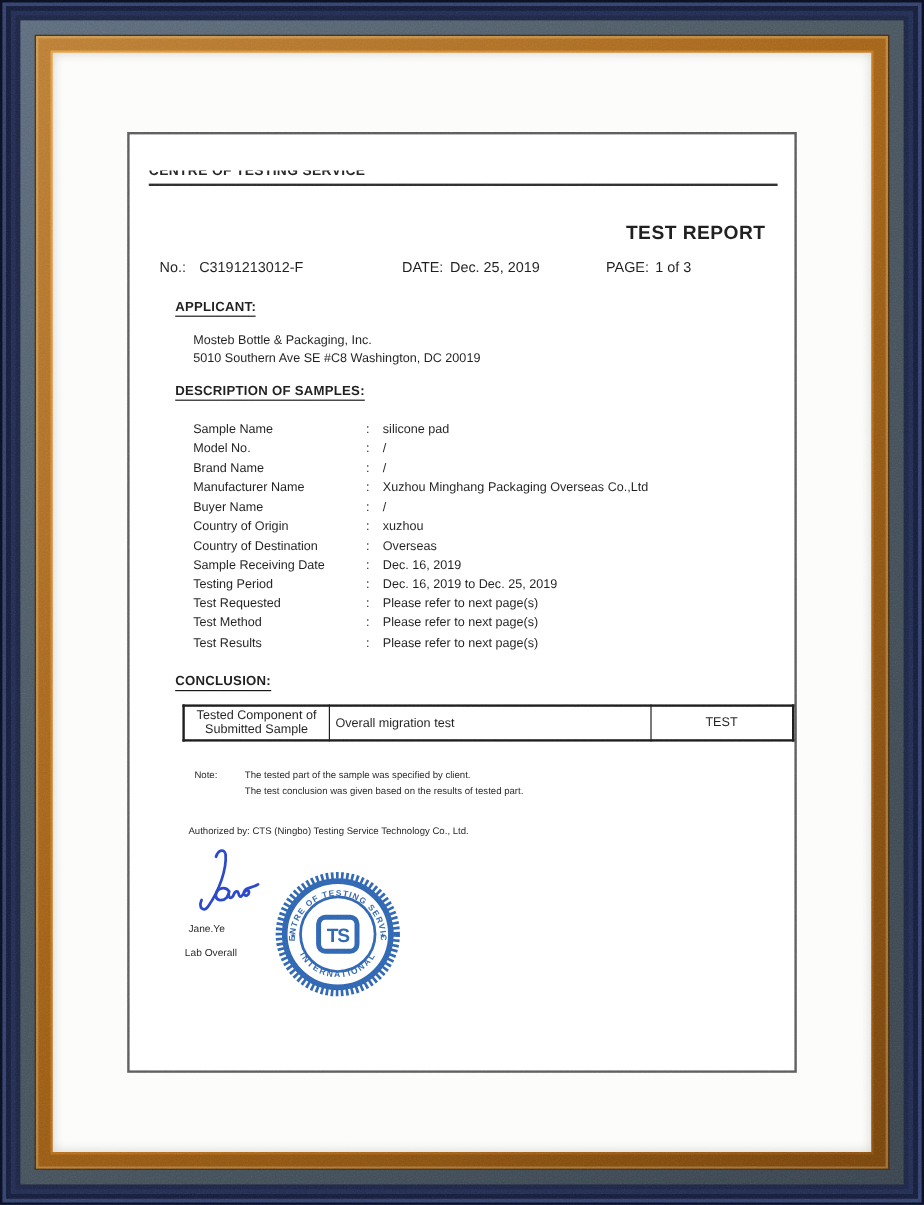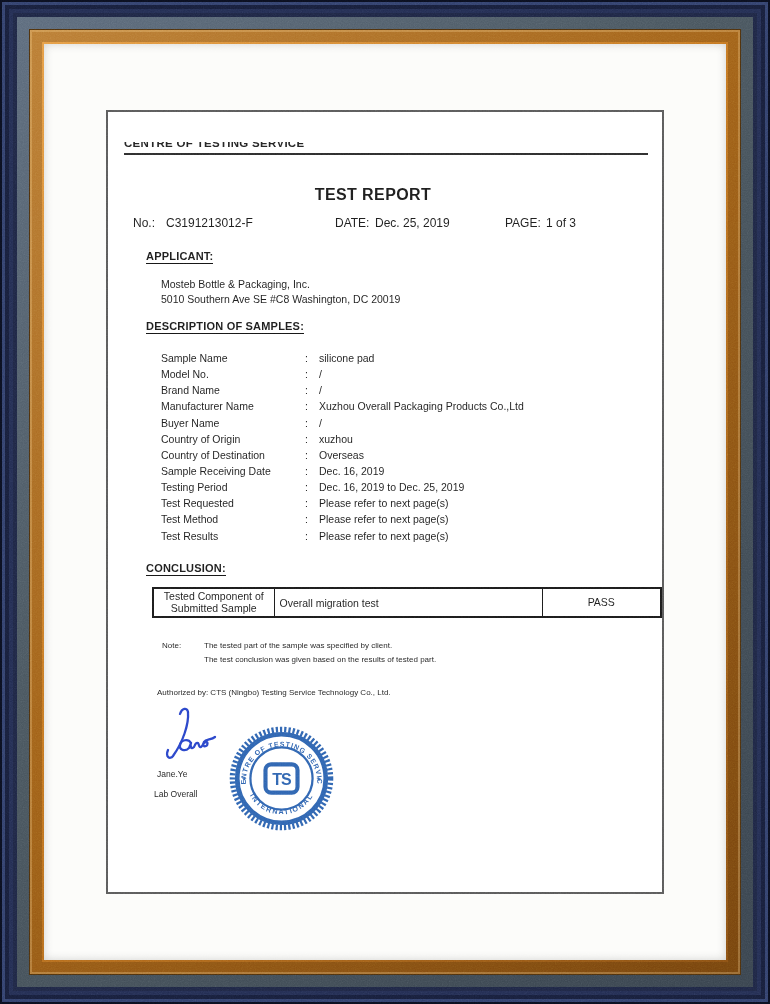--- a/index.html
+++ b/index.html
@@ -33,21 +33,21 @@
   .page{
     width:554px;height:780px;background:#ffffff;border:2px solid #5a5a5a;
     position:relative;color:#1b1b1b;
   }
   .abs{position:absolute}
   
   .letterhead-clip{left:16px;top:30px;height:9px;overflow:hidden;width:300px}
   .letterhead-clip span{display:block;font-size:11.5px;font-weight:bold;letter-spacing:.3px;
     line-height:14px;margin-top:-6px;color:#222;white-space:nowrap}
   .rule{left:16px;top:41px;width:524px;height:2px;background:#2c2c2c}
-  .title{left:0;top:74px;width:556px;text-align:center;padding-right:26px;box-sizing:border-box;
+  .title{left:0;top:74px;width:556px;text-align:right;padding-right:26px;box-sizing:border-box;
     font-size:16px;font-weight:bold;letter-spacing:.4px}
   .meta{top:104px;font-size:12px;white-space:nowrap}
   .sec{font-size:11px;font-weight:bold;letter-spacing:.2px;border-bottom:1.5px solid #141414;
     padding-bottom:1px;white-space:nowrap}
   .body-text{font-size:10.5px;white-space:nowrap}
   
   .samples{left:0;top:240px;right:16px}
   .srow{position:relative;height:16.15px}
   .srow span{position:absolute;font-size:10.5px;line-height:13px;white-space:nowrap}
   .srow .lb{left:53px}
@@ -109,21 +109,21 @@
                   <span class="vl">/</span>
                 </div>
           <div class="srow">
                   <span class="lb">Brand Name</span>
                   <span class="cl">:</span>
                   <span class="vl">/</span>
                 </div>
           <div class="srow">
                   <span class="lb">Manufacturer Name</span>
                   <span class="cl">:</span>
-                  <span class="vl">Xuzhou Overall Packaging Products Co.,Ltd</span>
+                  <span class="vl">Xuzhou Minghang Packaging Overseas Co.,Ltd</span>
                 </div>
           <div class="srow">
                   <span class="lb">Buyer Name</span>
                   <span class="cl">:</span>
                   <span class="vl">/</span>
                 </div>
           <div class="srow">
                   <span class="lb">Country of Origin</span>
                   <span class="cl">:</span>
                   <span class="vl">xuzhou</span>
@@ -166,21 +166,21 @@
           <table class="ctable">
             <colgroup>
                     <col class="c1">
                     <col class="c2">
                     <col class="c3">
                   </colgroup>
             <tbody>
             <tr>
               <td class="c-center">Tested Component of Submitted Sample</td>
               <td class="c-left">Overall migration test</td>
-              <td class="c-center">PASS</td>
+              <td class="c-center">TEST</td>
             </tr>
           </tbody>
                 </table>
         </div>
 
         <span class="abs small" style="left:54px;top:529px">Note:</span>
         <span class="abs small" style="left:96px;top:529px">The tested part of the sample was specified by client.</span>
         <span class="abs small" style="left:96px;top:543px">The test conclusion was given based on the results of tested part.</span>
 
         <span class="abs small" style="left:49px;top:576px">Authorized by: CTS (Ningbo) Testing Service Technology Co., Ltd.</span>

